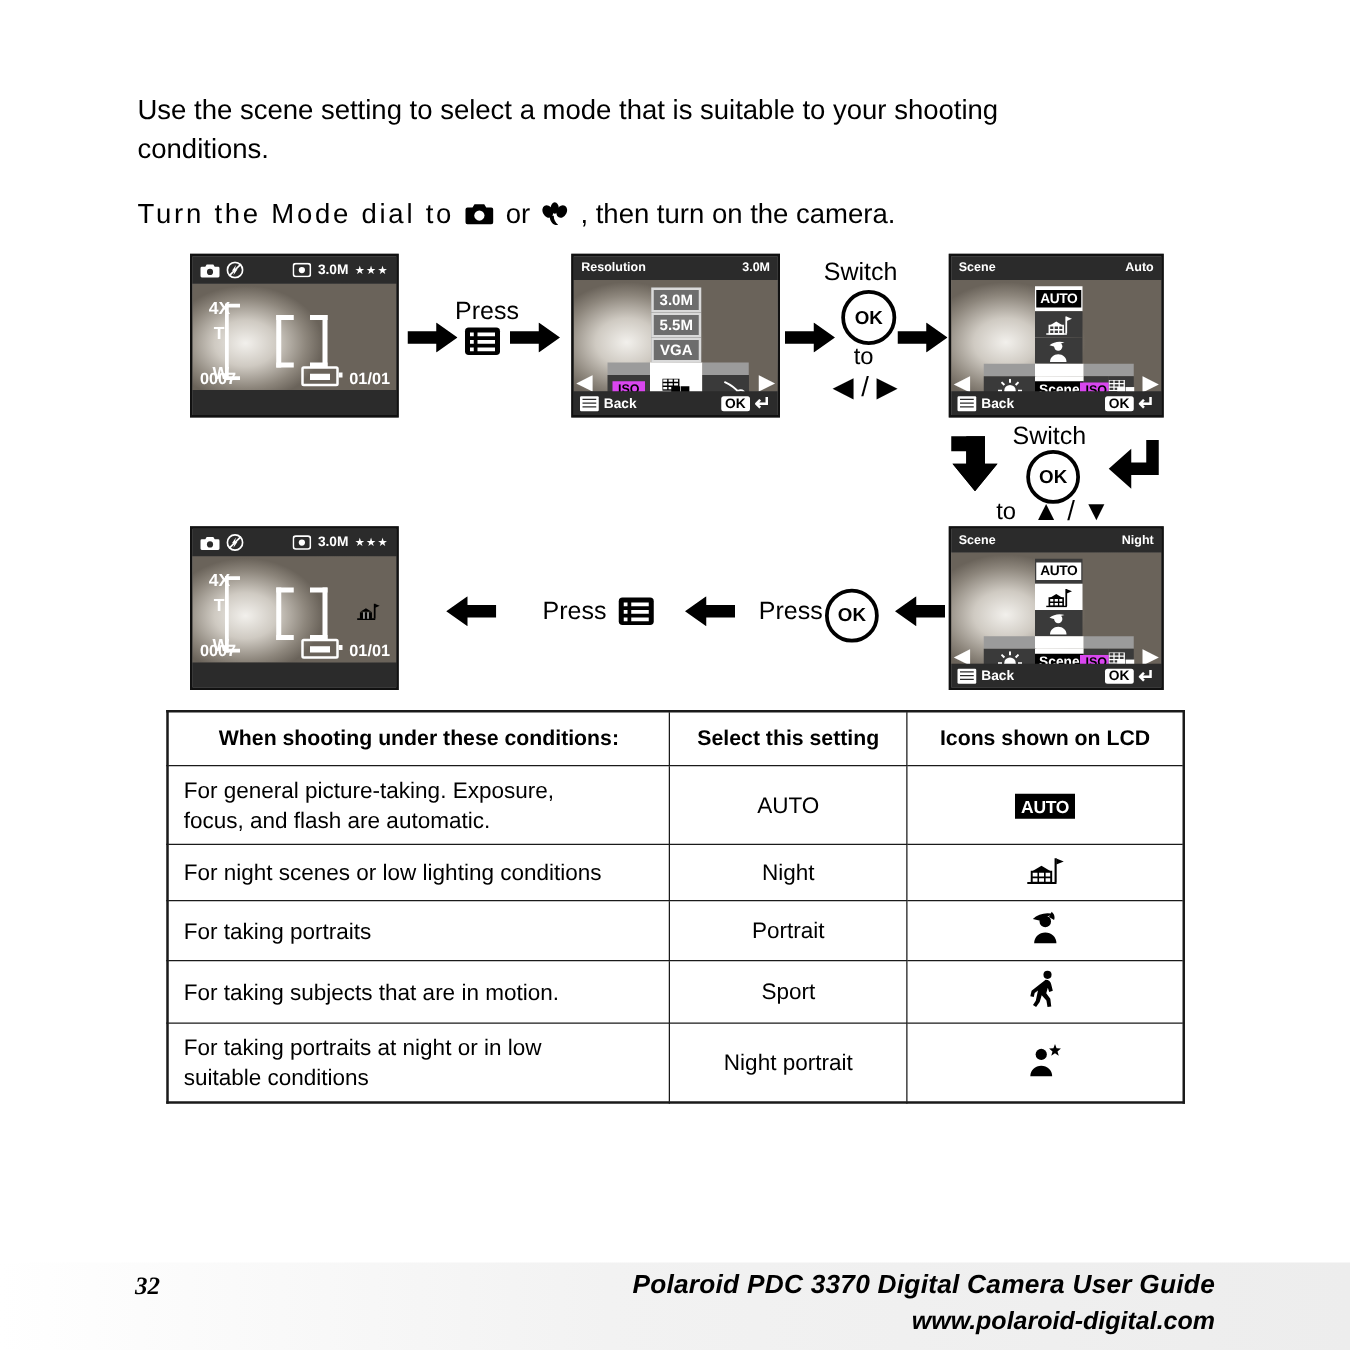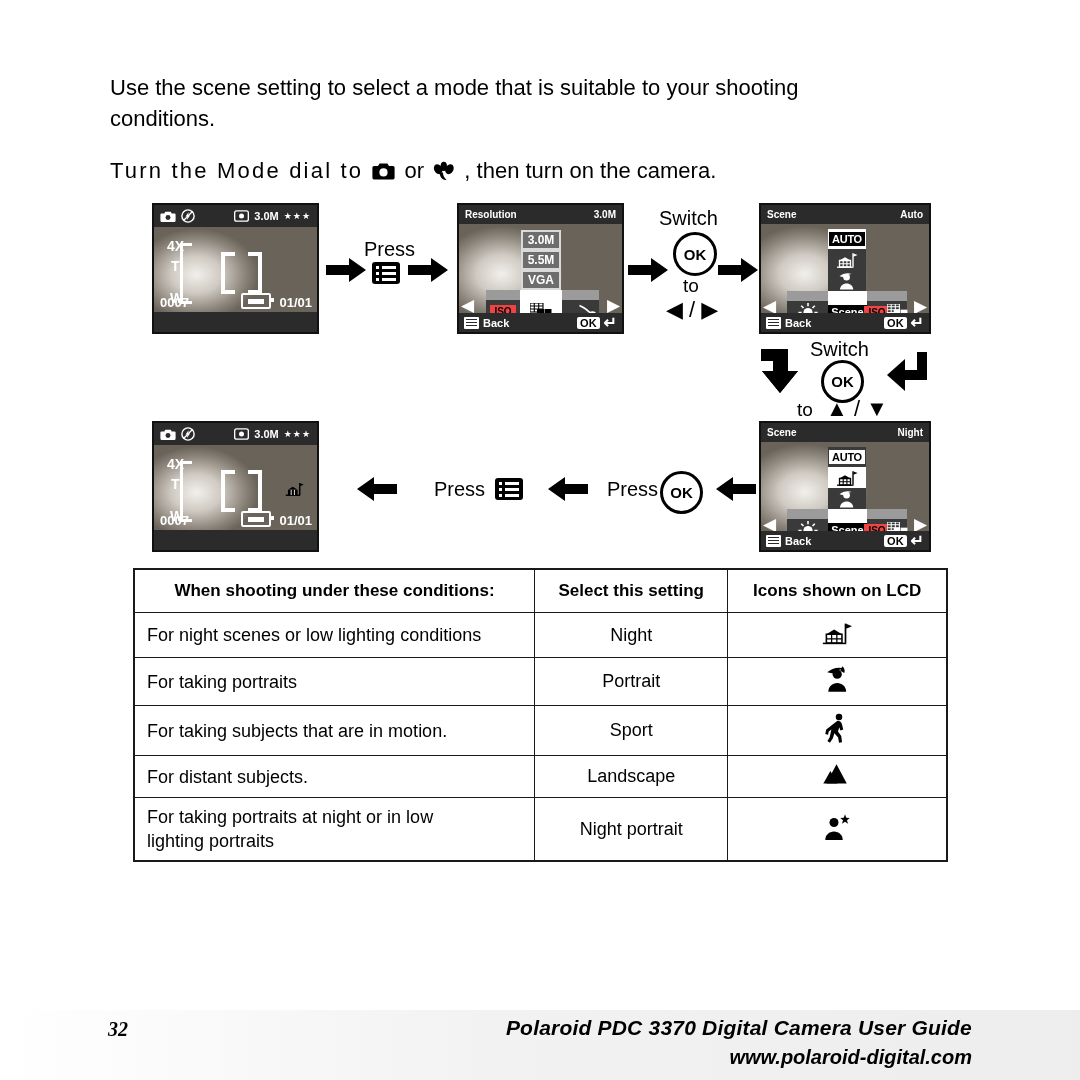--- a/index.html
+++ b/index.html
@@ -104,21 +104,21 @@
 
   .badge-auto {
     background: #000; color: #fff; font-weight: bold;
     font-size: 11px; padding: 1px 3px; letter-spacing: -.3px;
     display: inline-block;
   }
   .badge-iso {
     background: #000; color: #fff; font-weight: bold;
     font-size: 12px; padding: 1px 4px; display: inline-block;
   }
-  .badge-iso.inv { background: #ef4444; color: #000; }
+  .badge-iso.inv { background: #d946ef; color: #000; }
   .badge-scene {
     background: #000; color: #fff; font-weight: bold;
     font-size: 11px; padding: 1px 3px; display: inline-block;
   }
 
   .back-ico {
     width: 15px; height: 12px; background: #fff; position: relative;
     display: inline-block; border-radius: 1px;
   }
   .back-ico:before {
@@ -646,20 +646,30 @@
 
   <table class="tbl">
     <thead>
       <tr>
         <th class="c-cond">When shooting under these conditions:</th>
         <th class="c-set">Select this setting</th>
         <th class="c-ico">Icons shown on LCD</th>
       </tr>
     </thead>
     <tbody>
+      <tr class="rowtall">
+        <td class="c-cond">
+          <span>For   general   picture-taking.   Exposure,</span><br>
+          <span class="nj">focus, and flash are automatic.</span>
+        </td>
+        <td class="c-set">AUTO</td>
+        <td class="c-ico">
+          <span class="badge-auto" style="font-size:14px;padding:2px 5px;">AUTO</span>
+        </td>
+      </tr>
       <tr>
         <td class="c-cond">For night scenes or low lighting conditions</td>
         <td class="c-set">Night</td>
         <td class="c-ico">
           <span style="display:inline-block">
             <svg width="34" height="25" viewBox="0 0 24 17">
               <path d="M2 16.2h16.5" stroke="#000" stroke-width="1.1"></path>
               <path d="M4.5 9.8h11v6.2h-11z" fill="none" stroke="#000" stroke-width="1.1"></path>
               <path d="M8.2 9.8v6.2M11.9 9.8v6.2M4.5 13h11" stroke="#000" stroke-width="0.9"></path>
               <path d="M4.8 9.6 10 6.4l5.2 3.2z" fill="#000"></path>
@@ -688,36 +698,24 @@
         <td class="c-set">Sport</td>
         <td class="c-ico">
           <span style="display:inline-block">
             <svg width="24" height="30" viewBox="0 0 18 24">
               <circle cx="10.6" cy="3.1" r="2.6" fill="#000"></circle>
               <path d="M9.4 6.2c2 0 3.2 1.2 3.6 3l1 4-2.3.8-.9-2.6-1 3.4 2.6 3.6.6 5-2.4.3-.7-4.2-3-3.4-1.3 4.3-2.3 3.3-2-1.3 1.8-2.8 1.4-6.5-2.1 1.6-.6 2.6-2.2-.5.8-3.6z" fill="#000"></path>
             </svg>
           </span>
         </td>
       </tr>
-      <tr>
-        <td class="c-cond">For distant subjects.</td>
-        <td class="c-set">Landscape</td>
-        <td class="c-ico">
-          <span style="display:inline-block">
-            <svg width="30" height="22" viewBox="0 0 24 18">
-              <path d="M11.6 1 20 16.8H3.2z" fill="#000"></path>
-              <path d="M6.6 6.6 12.4 16.8H0.8z" fill="#000"></path>
-            </svg>
-          </span>
-        </td>
-      </tr>
       <tr class="rowtall">
         <td class="c-cond">
           <span>For   taking   portraits   at   night   or   in   low</span><br>
-          <span class="nj">lighting portraits</span>
+          <span class="nj">suitable conditions</span>
         </td>
         <td class="c-set">Night portrait</td>
         <td class="c-ico">
           <span style="display:inline-block">
             <svg width="30" height="28" viewBox="0 0 24 22">
               <circle cx="9.6" cy="7.4" r="3.6" fill="#000"></circle>
               <path d="M2.6 21.4c0-4 3.2-6.8 7-6.8s7 2.8 7 6.8z" fill="#000"></path>
               <path d="M18.4 0.8l1 2.7 2.8.2-2.2 1.8.8 2.8-2.4-1.6-2.4 1.6.8-2.8-2.2-1.8 2.8-.2z" fill="#000"></path>
             </svg>
           </span>

